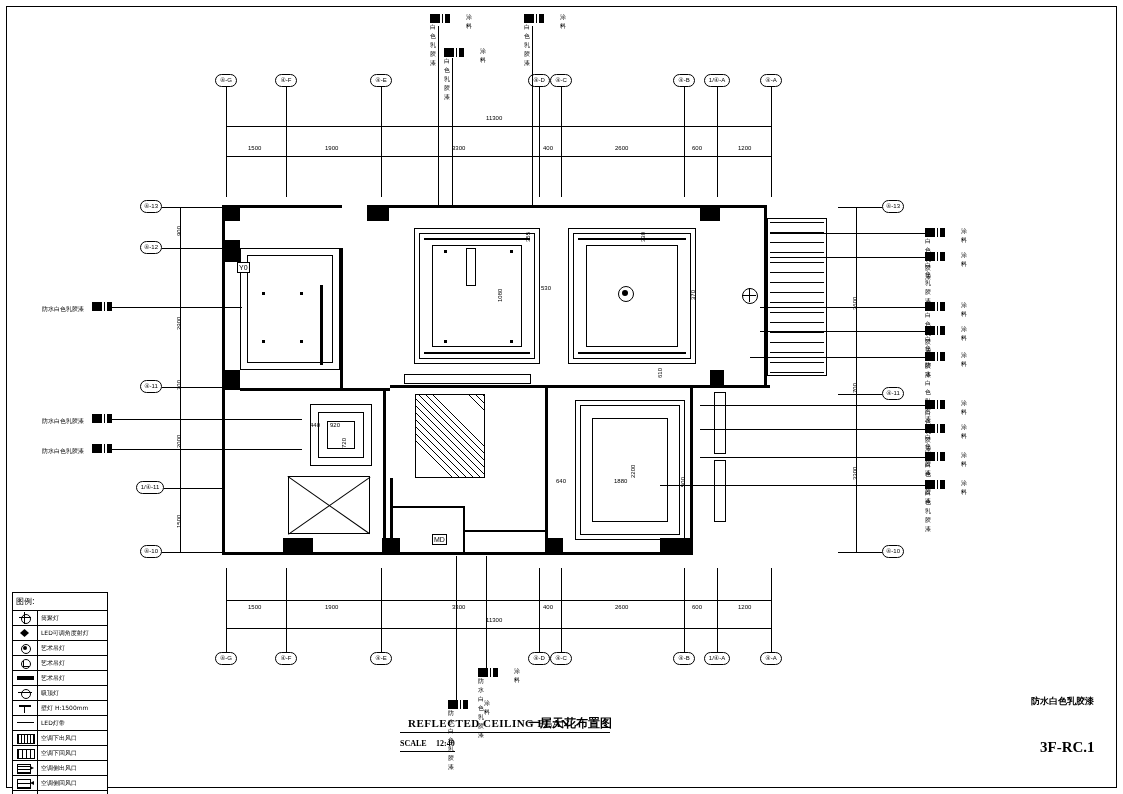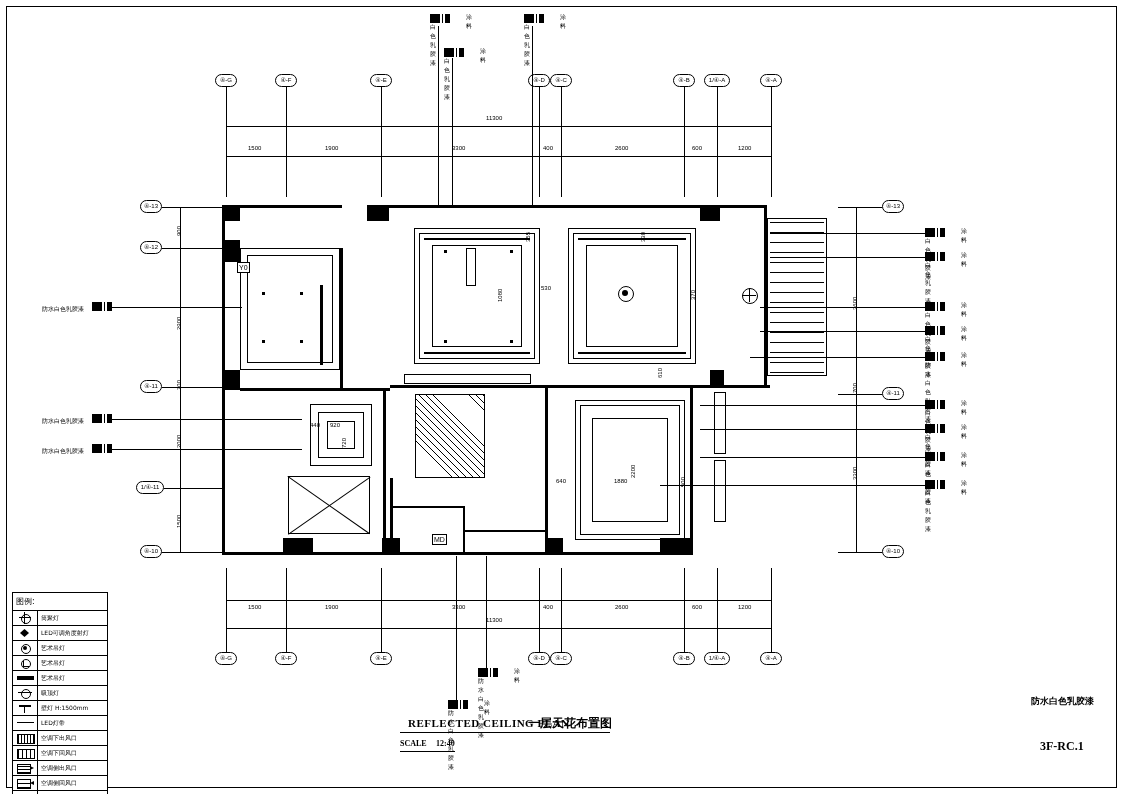--- a/index.html
+++ b/index.html
@@ -529,15 +529,15 @@
   </div>
 
   <div class="txt" style="left:408px;top:718px;font-size:11px;font-family:'Liberation Serif',serif;font-weight:bold;letter-spacing:0.5px;">REFLECTED CEILING PLAN</div>
   <div class="txt cn" style="left:528px;top:717px;font-size:12px;font-weight:bold;">一层天花布置图</div>
   <div class="hl ln" style="left:400px;top:732px;width:210px;"></div>
   <div class="txt" style="left:400px;top:740px;font-size:8px;font-family:'Liberation Serif',serif;font-weight:bold;">SCALE</div>
   <div class="txt" style="left:436px;top:740px;font-size:8px;font-family:'Liberation Serif',serif;font-weight:bold;">12:40</div>
   <div class="hl ln" style="left:400px;top:751px;width:55px;"></div>
 
   <div class="txt cn" style="left:1031px;top:697px;font-size:9px;font-weight:bold;">防水白色乳胶漆</div>
-  <div class="txt" style="left:1040px;top:740px;font-size:12px;font-family:'Liberation Serif',serif;font-weight:bold;">3F-RC.1</div>
+  <div class="txt" style="left:1040px;top:740px;font-size:15px;font-family:'Liberation Serif',serif;font-weight:bold;">3F-RC.1</div>
 
 </div>
 
 </body></html>

